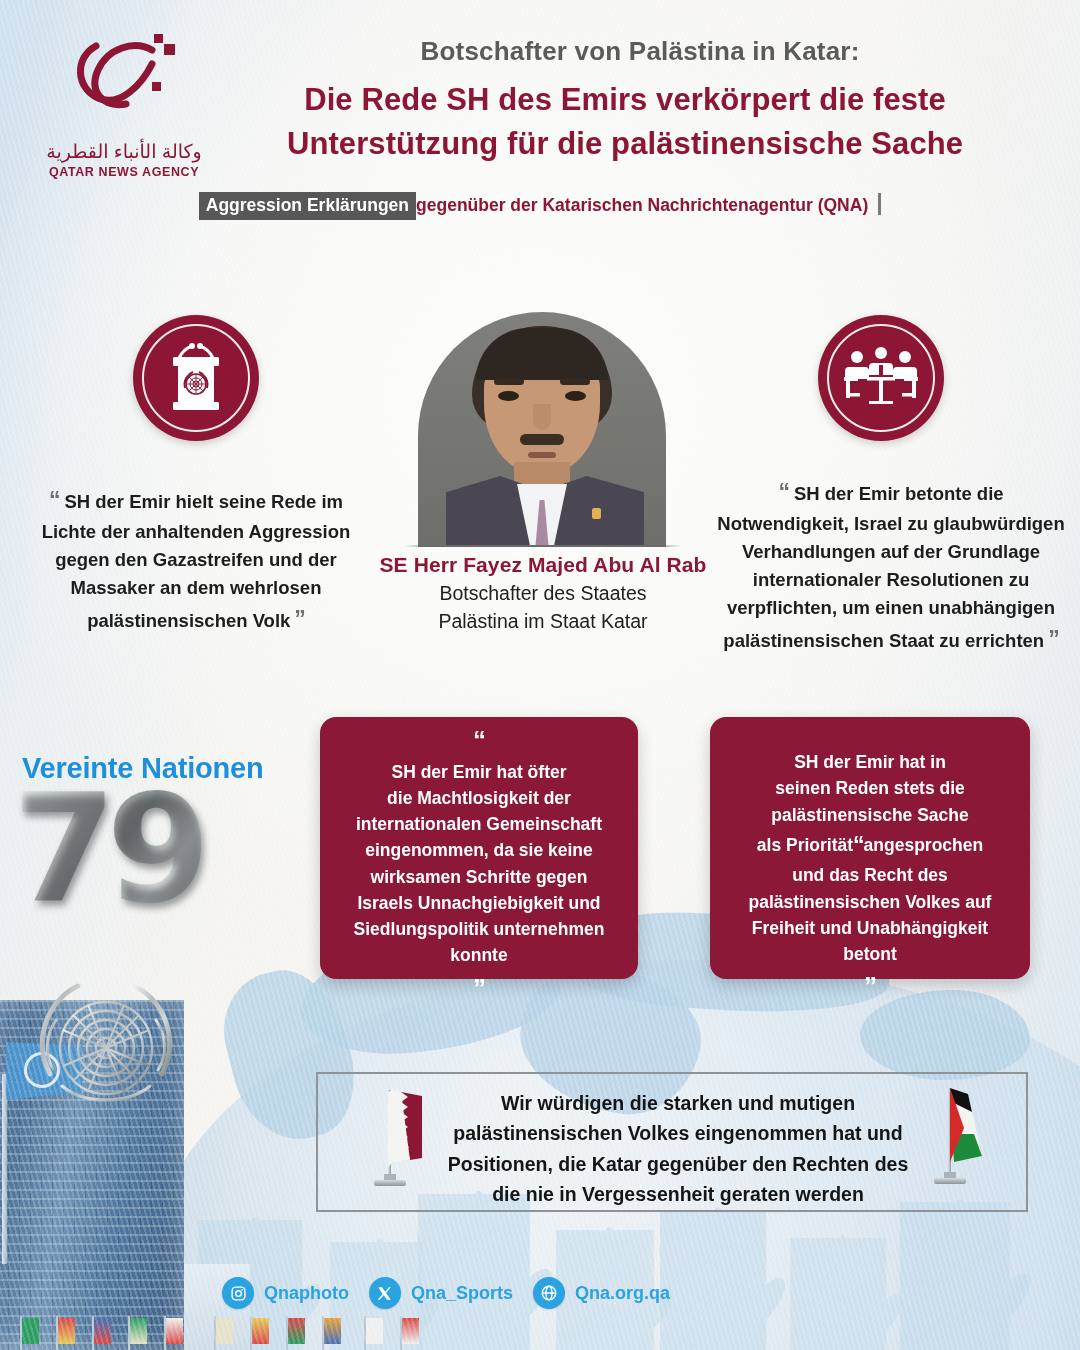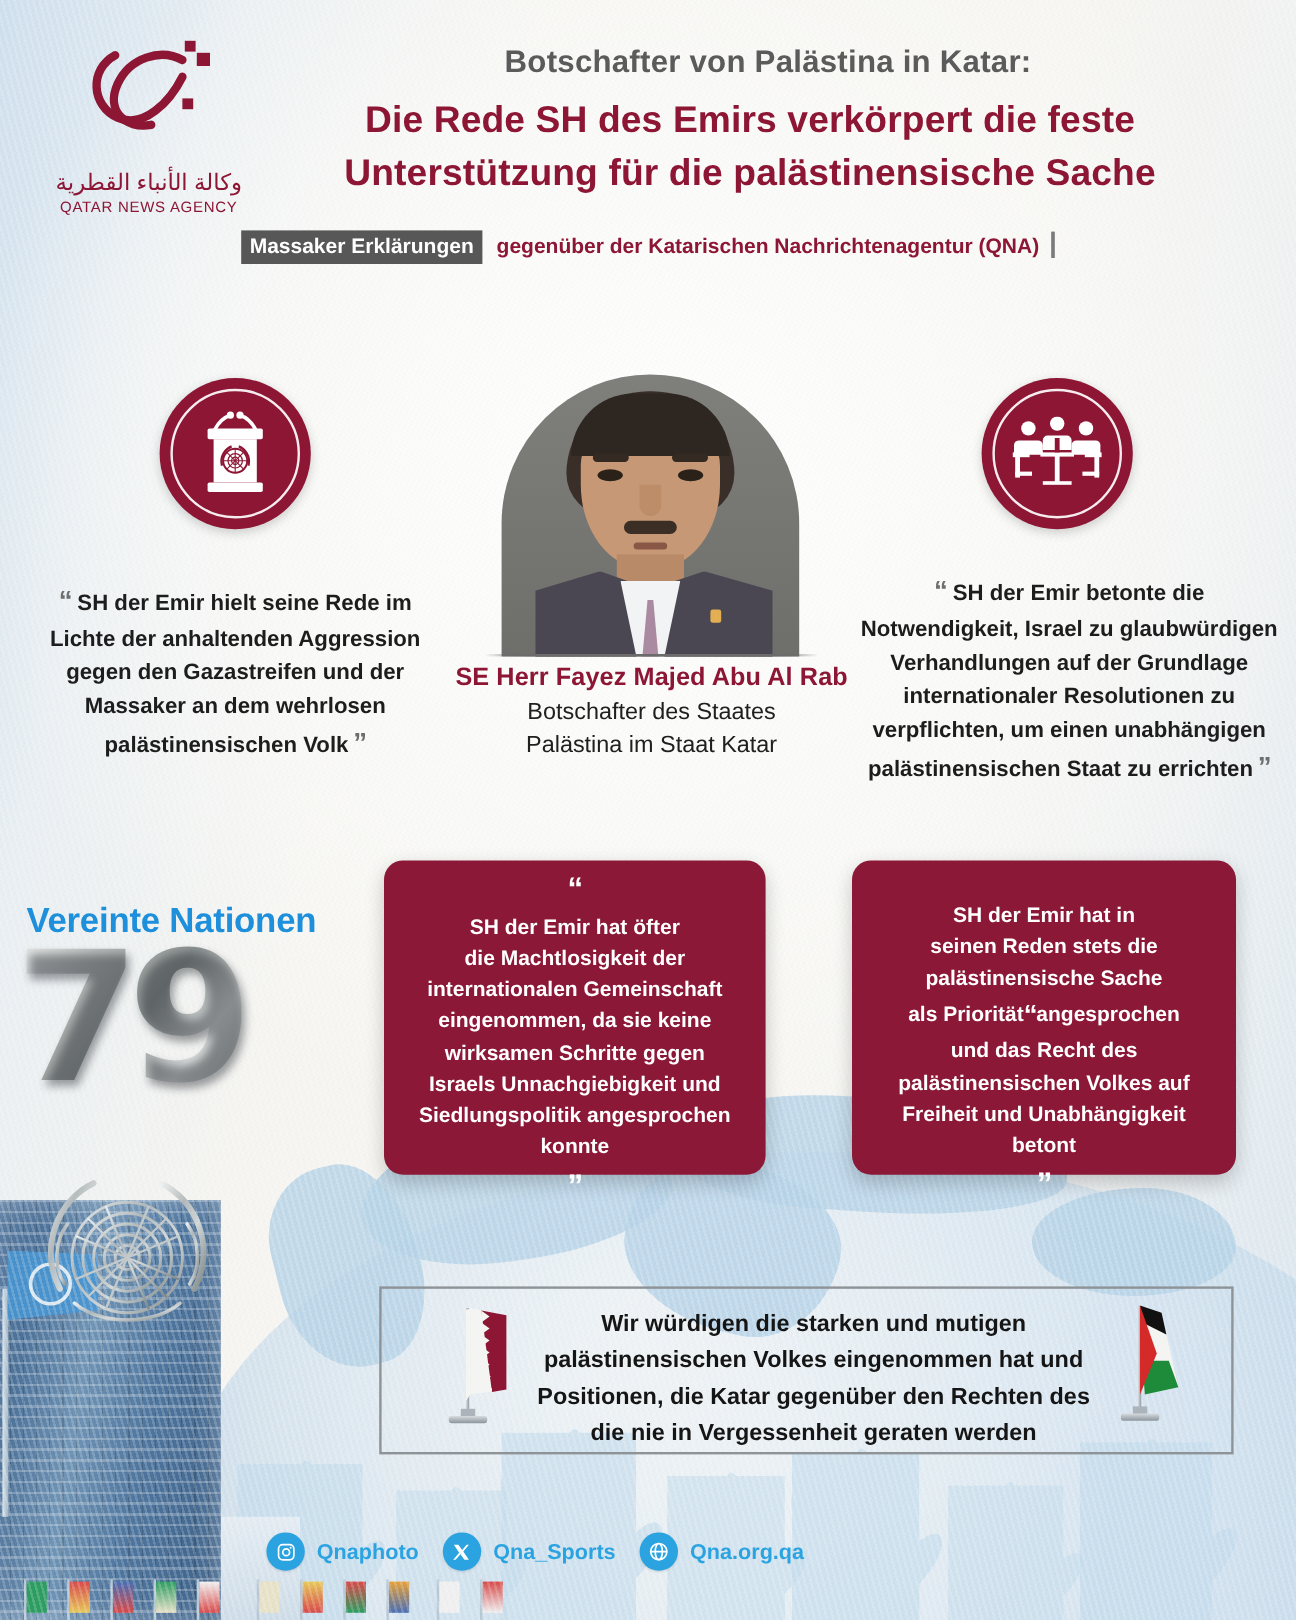--- a/index.html
+++ b/index.html
@@ -113,39 +113,39 @@
   
   #header { position: absolute; top: 0; left: 0; width: 1080px; height: 240px; }
 
   #logo { position: absolute; left: 36px; top: 24px; width: 176px; text-align: center; }
   #logo-mark { width: 112px; height: 100px; margin: 0 auto; position: relative; }
   #logo-ar {
     font-size: 19px; color: #8c1634; margin-top: 16px; letter-spacing: .5px;
     font-family: Liberation Sans, sans-serif; direction: rtl;
   }
   #logo-en {
-    font-size: 12.5px; font-weight: normal; color: #8c1634; letter-spacing: .6px; margin-top: 2px;
+    font-size: 12.5px; font-weight: bold; color: #8c1634; letter-spacing: .6px; margin-top: 2px;
   }
 
   #eyebrow {
     position: absolute; top: 36px; left: 230px; width: 820px; text-align: center;
     font-size: 26px; font-weight: bold; color: #5b5b5b; letter-spacing: .2px;
   }
   #headline {
     position: absolute; top: 78px; left: 190px; width: 870px; text-align: center;
     font-size: 31px; font-weight: bold; color: #8c1634; line-height: 1.42; letter-spacing: .1px;
   }
   #subbar {
     position: absolute; top: 192px; left: 0; width: 1080px; text-align: center;
     font-size: 17.5px; font-weight: bold; white-space: nowrap;
   }
   #subbar .chip {
     background: #575757; color: #ffffff; padding: 3px 7px 4px 7px; display: inline-block;
   }
-  #subbar .rest { color: #8c1634; padding-left: 12px; }
+  #subbar .rest { color: #8c1634; padding-left: 0; }
   #subbar .bar { display:inline-block; width:3px; height:22px; background:#7a7a7a;
                  vertical-align:-4px; margin-left: 10px; }
 
   
   .badge {
     position: absolute; width: 126px; height: 126px; border-radius: 50%;
     background: #8c1634;
     box-shadow: 0 3px 9px rgba(0,0,0,.18);
   }
   .badge .ring {
@@ -416,21 +416,21 @@
     </div>
 
     <div id="eyebrow">Botschafter von Palästina in Katar:</div>
 
     <div id="headline">
       <div>Die Rede SH des Emirs verkörpert die feste</div>
       <div>Unterstützung für die palästinensische Sache</div>
     </div>
 
     <div id="subbar">
-      <span class="chip">Massaker Erklärungen</span><span class="rest">gegenüber der Katarischen Nachrichtenagentur (QNA)</span><span class="bar"></span>
+      <span class="chip">Aggression Erklärungen</span><span class="rest">gegenüber der Katarischen Nachrichtenagentur (QNA)</span><span class="bar"></span>
     </div>
   </div>
 
   <div class="badge" id="badge-left">
     <div class="ring"></div>
     <svg width="70" height="72" viewBox="0 0 70 72" aria-hidden="true">
       <path d="M18 16 C22 8 28 5 31 4" stroke="#fff" stroke-width="3" fill="none" stroke-linecap="round"></path>
       <path d="M52 16 C48 8 42 5 39 4" stroke="#fff" stroke-width="3" fill="none" stroke-linecap="round"></path>
       <circle cx="31" cy="4" r="3" fill="#fff"></circle>
         <circle cx="39" cy="4" r="3" fill="#fff"></circle>
@@ -511,21 +511,21 @@
   </div>
 
   <div class="card" id="card-1">
     <span class="cq cq-open">“</span>
     <div>SH der Emir hat öfter</div>
     <div>die Machtlosigkeit der</div>
     <div>internationalen Gemeinschaft</div>
     <div>eingenommen, da sie keine</div>
     <div>wirksamen Schritte gegen</div>
     <div>Israels Unnachgiebigkeit und</div>
-    <div>Siedlungspolitik angesprochen</div>
+    <div>Siedlungspolitik unternehmen</div>
     <div>konnte</div>
     <span class="cq cq-close">”</span>
   </div>
 
   <div class="card" id="card-2">
     <div style="height:16px"></div>
     <div>SH der Emir hat in</div>
     <div>seinen Reden stets die</div>
     <div>palästinensische Sache</div>
     <div><span>als Priorität</span><span class="inline-q">“</span><span>angesprochen</span></div>

